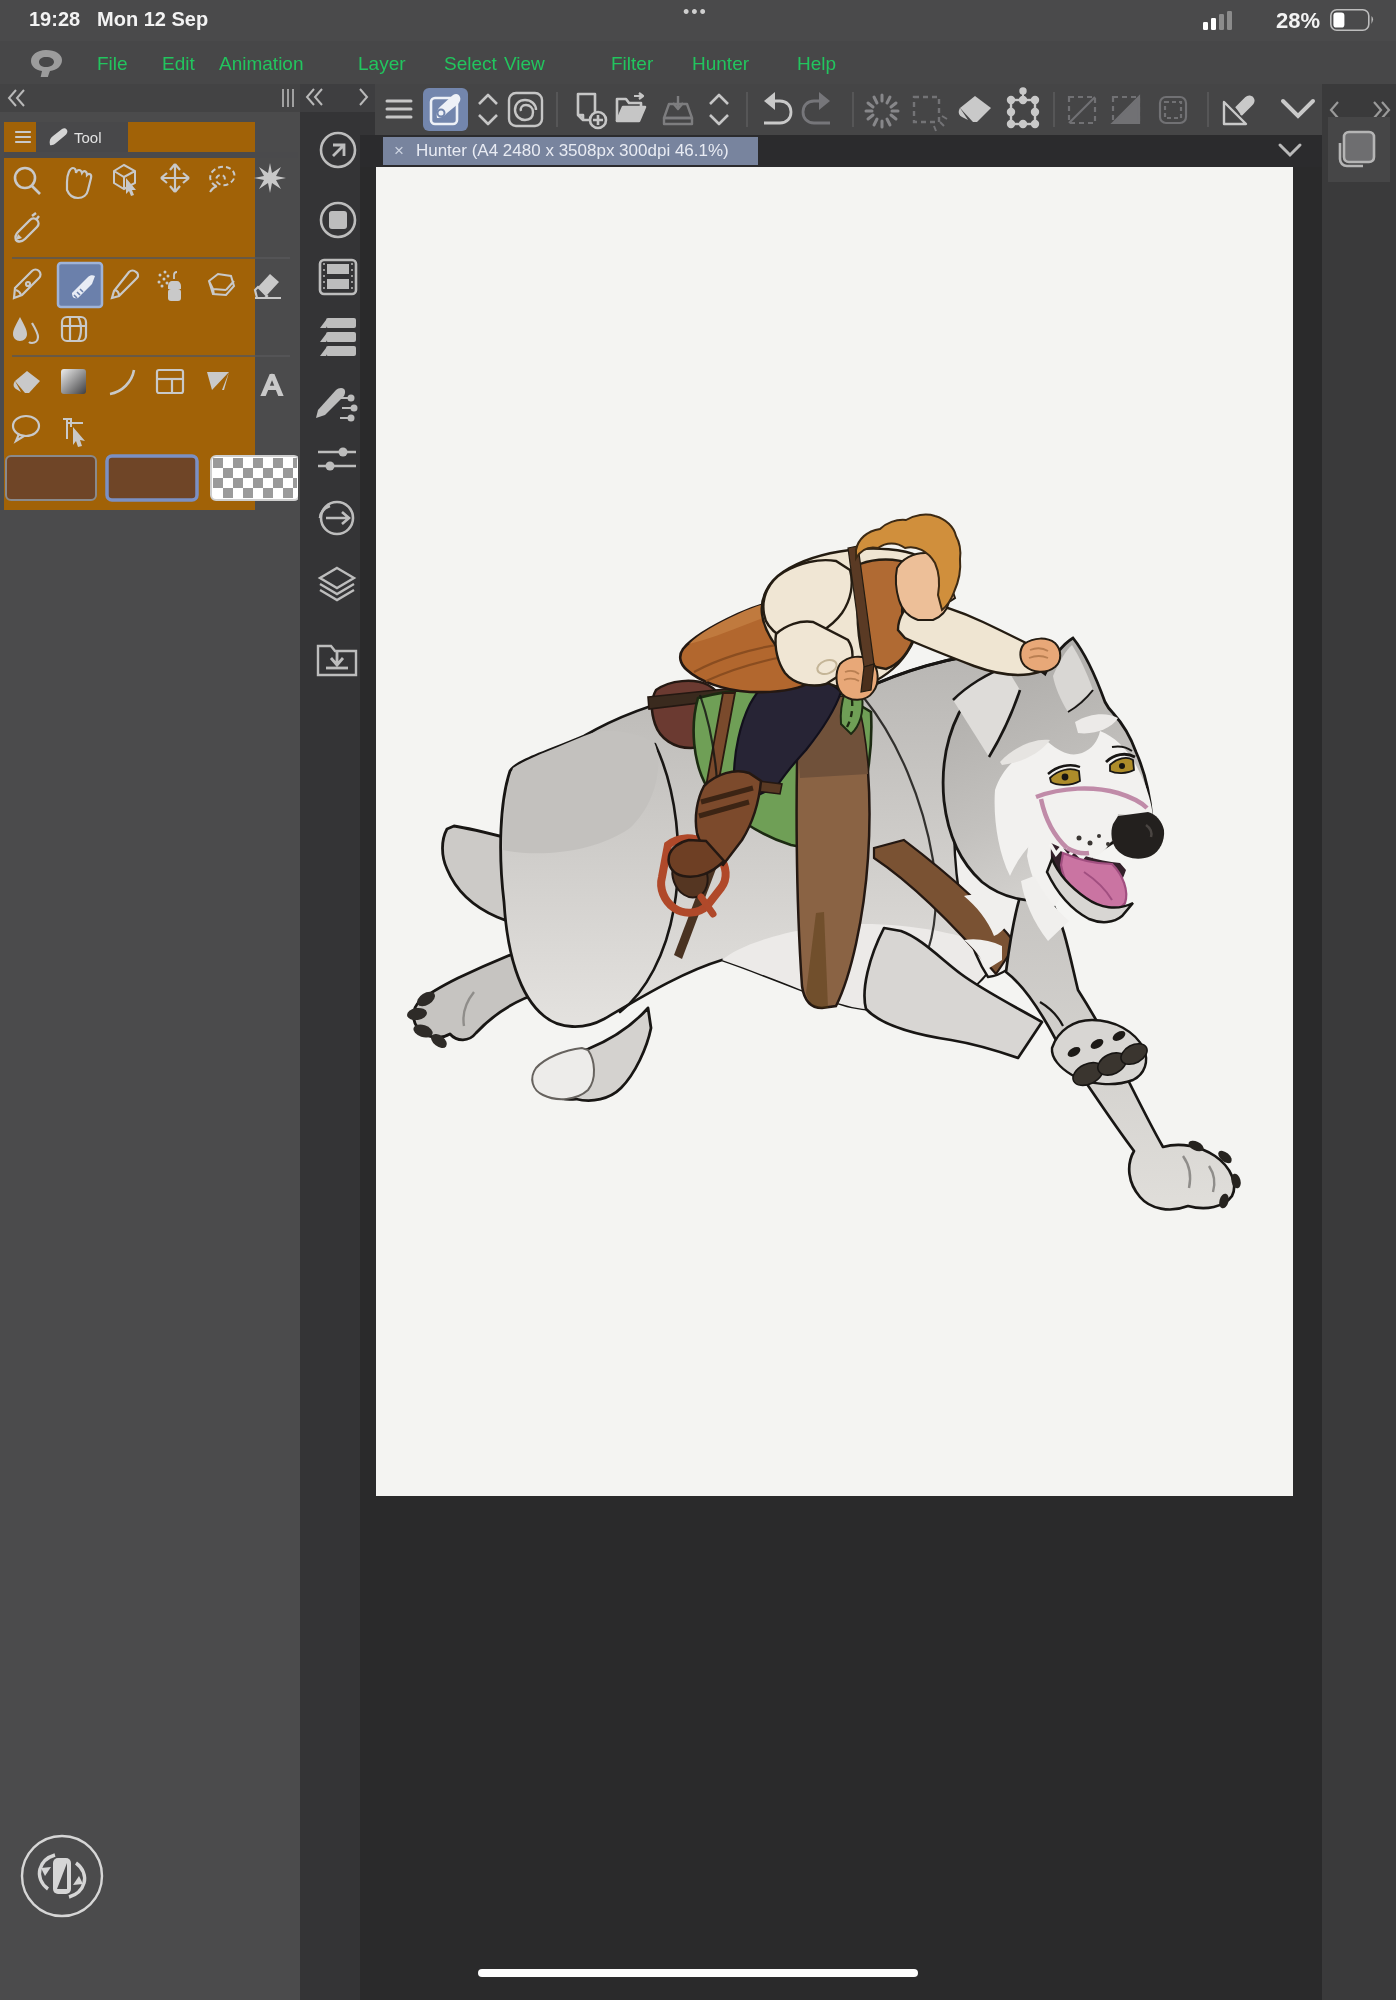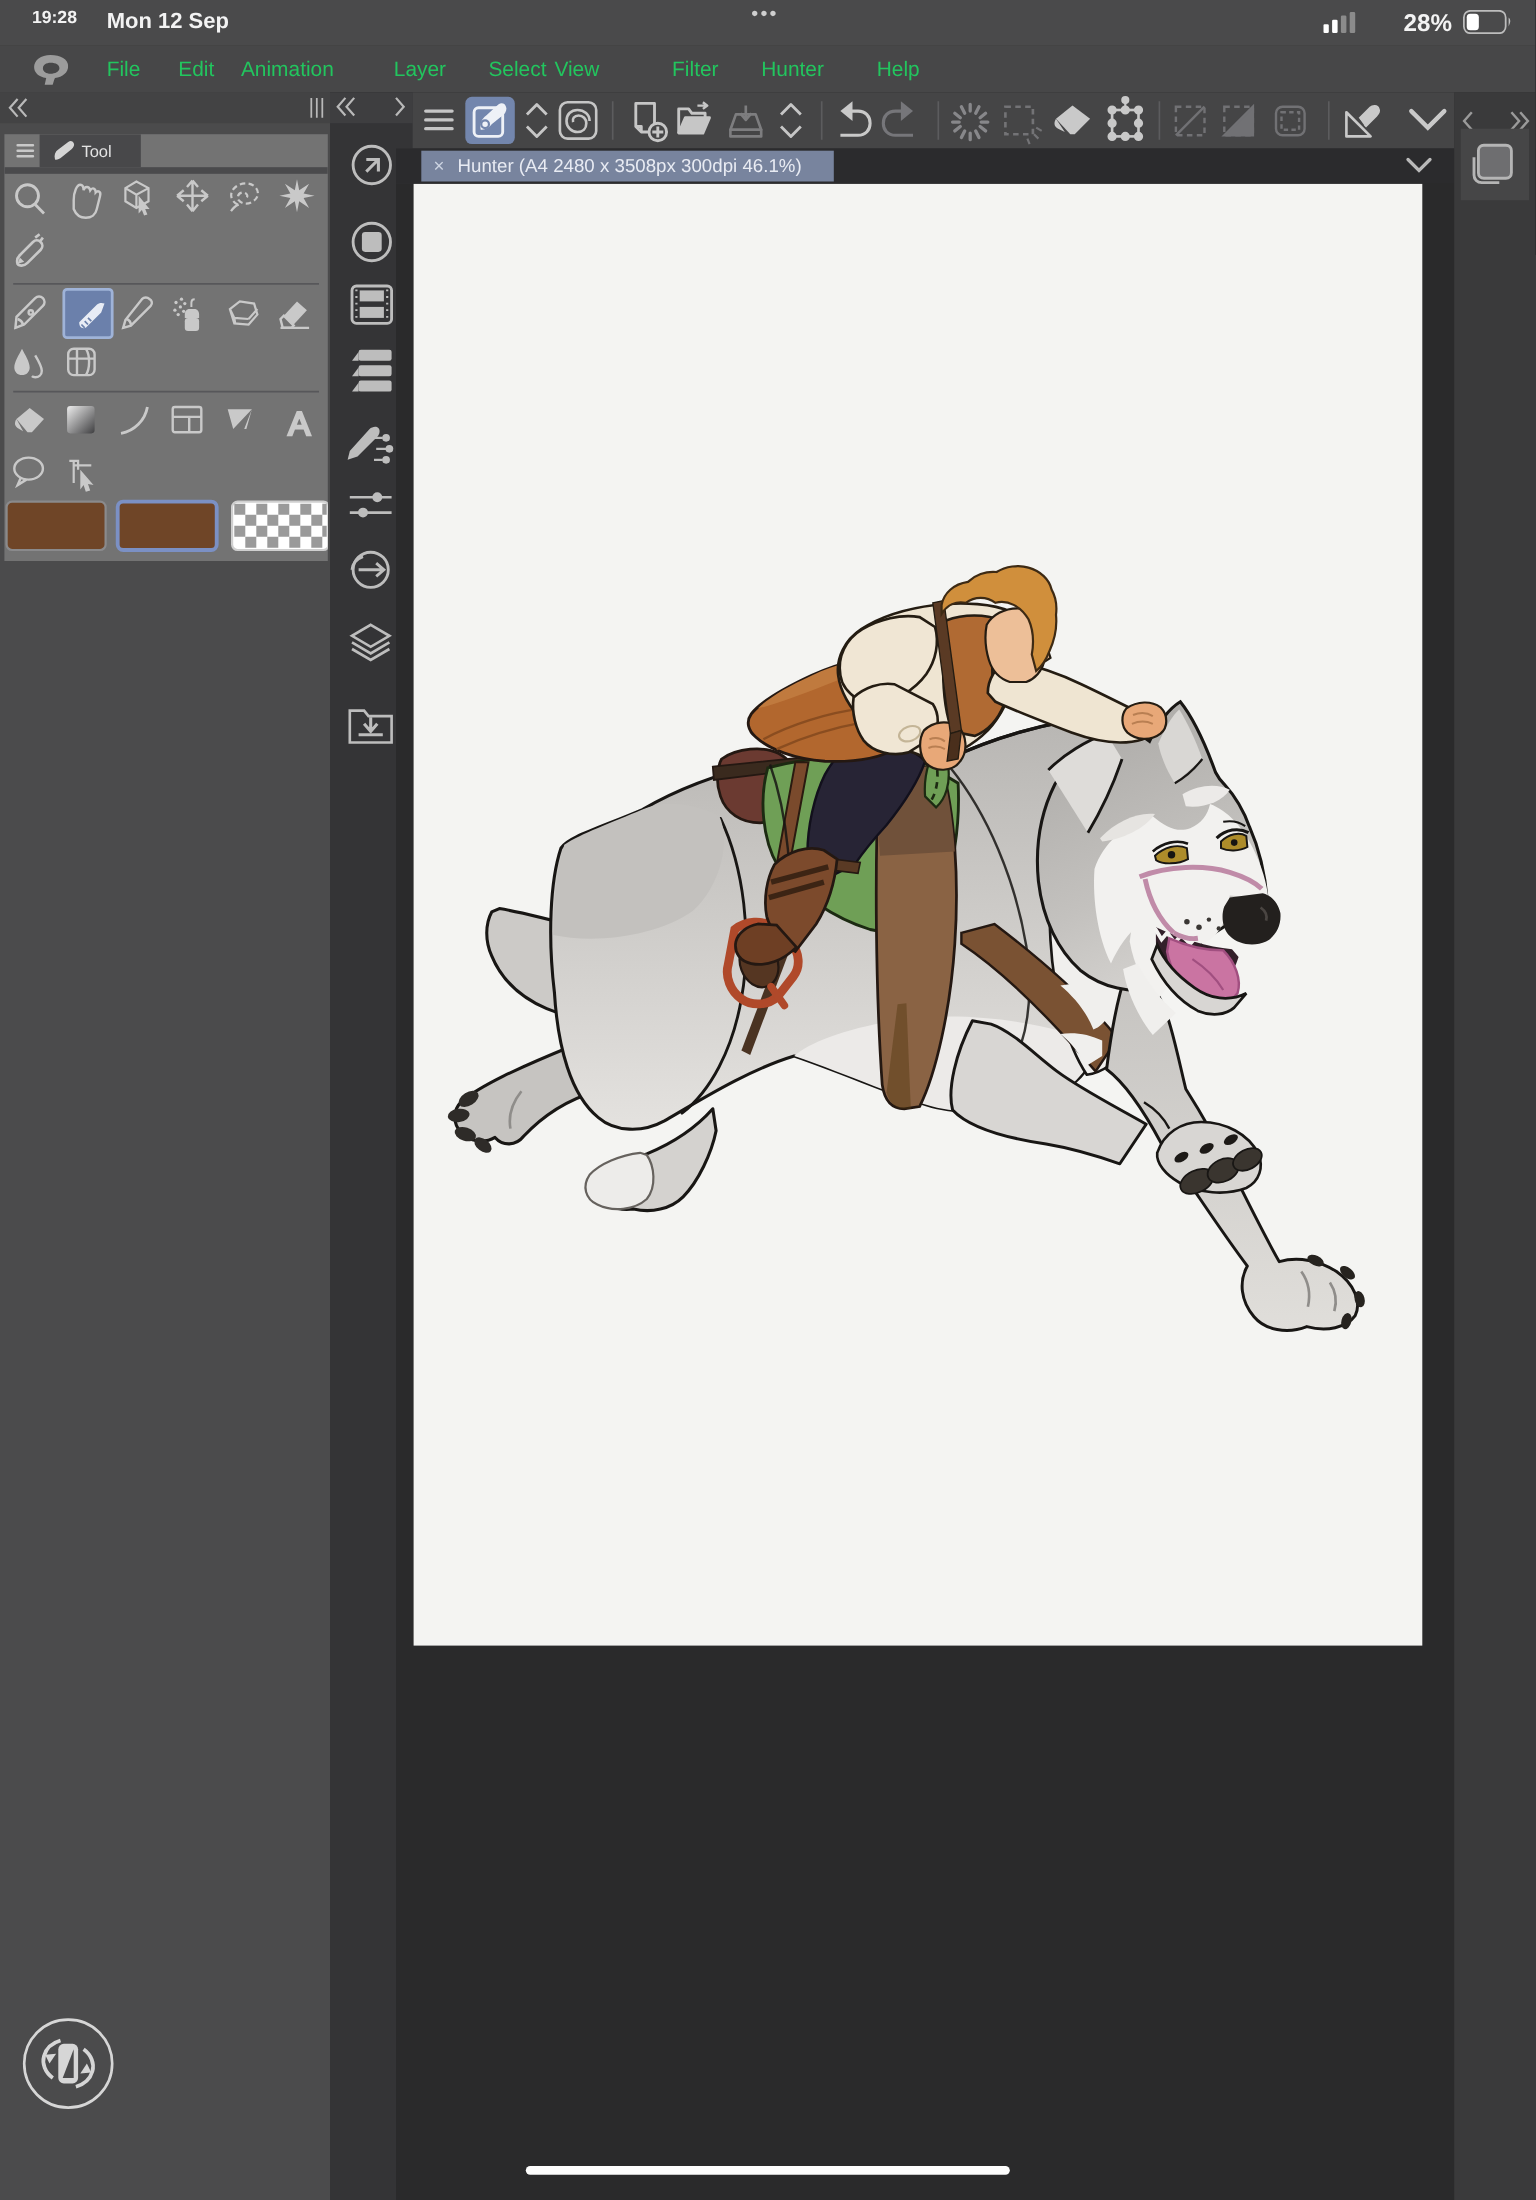--- a/index.html
+++ b/index.html
@@ -13,40 +13,40 @@
   
   #toolrow { left:0; top:84px; width:1396px; height:51px; background:none; }
   #toolrow .lpart { position:absolute; left:0; top:0; width:300px; height:28px; background:#434344; }
   #toolrow .mpart { position:absolute; left:300px; top:0; width:75px; height:28px; background:#3e3e40; }
   #toolrow .rpart { position:absolute; left:1322px; top:0; width:74px; height:51px; background:#39393a; }
   
   #tabrow { left:360px; top:135px; width:962px; height:32px; background:#2b2b2d; }
   #tab { position:absolute; left:23px; top:2px; width:375px; height:28px; background:#78849e; color:#e8ebf3; font-size:17px; line-height:28px; }
   
   #leftpanel { left:0; top:84px; width:300px; height:1916px; background:#4b4b4c; }
-  #toolbox { position:absolute; left:4px; top:38px; width:294px; height:388px; background:#737373; }
+  #toolbox { position:absolute; left:4px; top:38px; width:251px; height:388px; background:#a16207; }
   
   #midstrip { left:300px; top:84px; width:75px; height:1916px; background:#343436; }
   
   #canvasarea { left:360px; top:167px; width:962px; height:1833px; background:#2a2a2b; }
   #page { position:absolute; left:16px; top:0px; width:917px; height:1329px; background:#f4f4f2; }
   
   #rightstrip { left:1322px; top:84px; width:74px; height:1916px; background:#3a3a3b; }
   #rsbtn { position:absolute; left:6px; top:33px; width:62px; height:65px; background:#464647; }
   
   #homebar { left:478px; top:1969px; width:440px; height:8px; border-radius:4px; background:#fdfdfd; }
   .icon { position:absolute; }
   svg { display:block; }
 </style>
 </head>
 <body>
 <div id="root">
 
   <div class="abs" id="statusbar">
-    <span style="position:absolute;left:29px;top:8px;font-size:16px;font-weight:bold;">19:28</span>
+    <span style="position:absolute;left:29px;top:8px;font-size:20px;font-weight:bold;">19:28</span>
     <span style="position:absolute;left:97px;top:8px;font-size:20px;font-weight:bold;">Mon 12 Sep</span>
     <span style="position:absolute;left:683px;top:2px;font-size:18px;color:#cfcfcf;letter-spacing:2px;">•••</span>
     <svg class="icon" style="left:1203px;top:11px;" width="30" height="19" viewBox="0 0 30 19">
       <rect x="0" y="11" width="5" height="8" rx="1.2" fill="#fff"></rect>
       <rect x="8" y="7" width="5" height="12" rx="1.2" fill="#fff"></rect>
       <rect x="16" y="3" width="5" height="16" rx="1.2" fill="#8b8b8b"></rect>
       <rect x="24" y="0" width="5" height="19" rx="1.2" fill="#8b8b8b"></rect>
     </svg>
     <span style="position:absolute;left:1240px;top:8px;font-size:20px;font-weight:bold;margin-top:35px;">4G</span>
     <span style="position:absolute;left:1276px;top:8px;font-size:22px;font-weight:bold;">28%</span>

